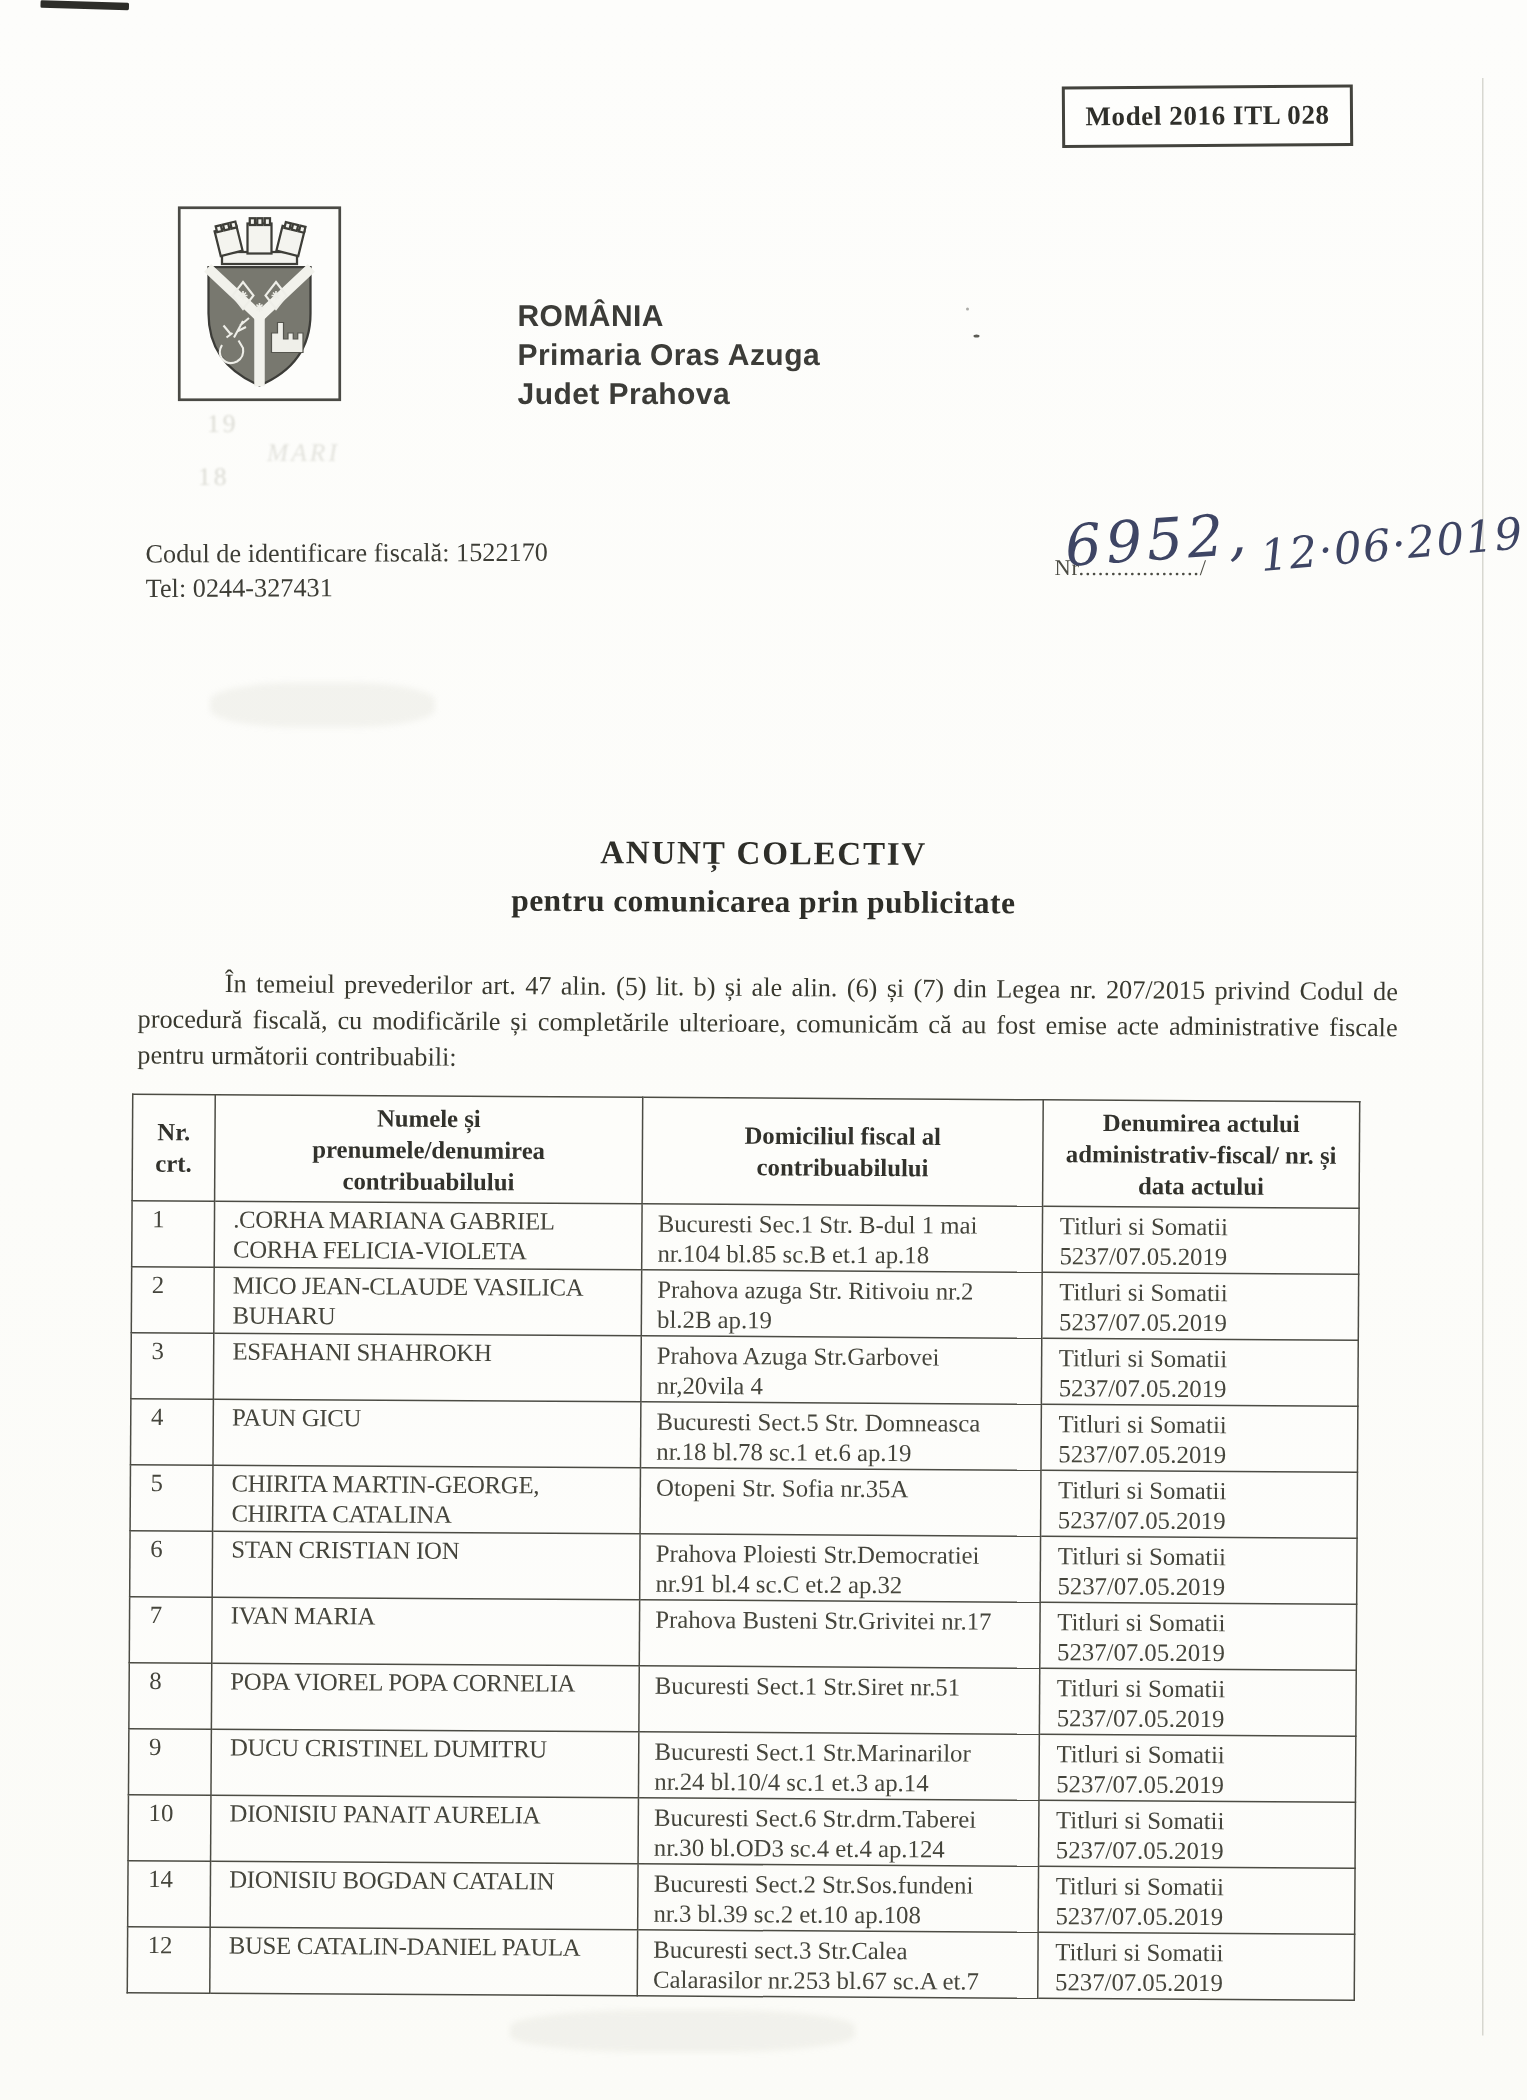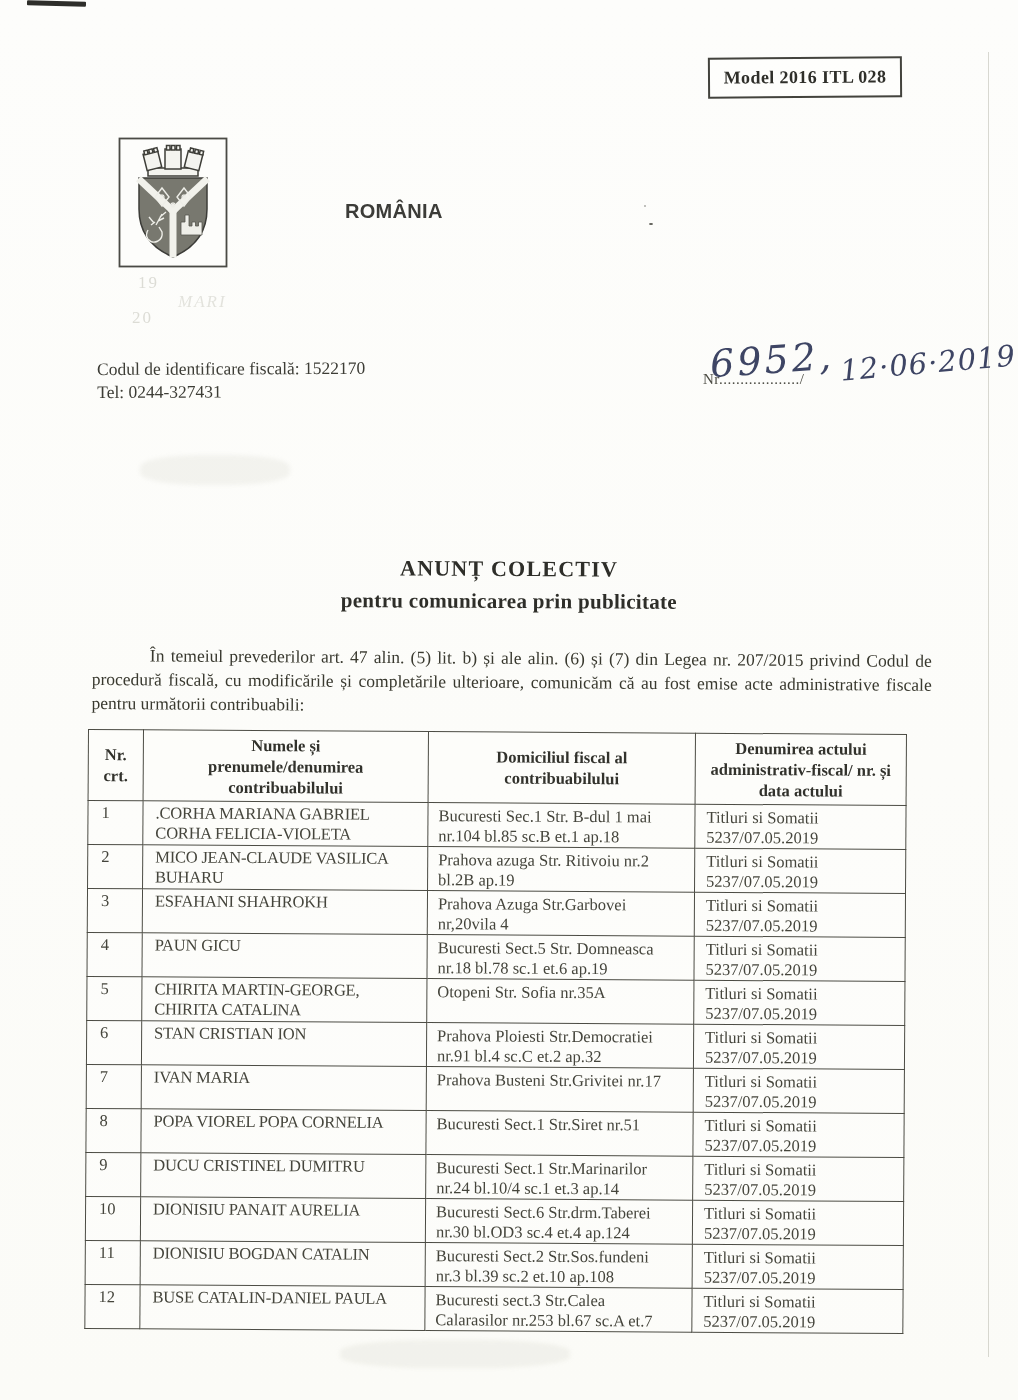--- a/index.html
+++ b/index.html
@@ -68,21 +68,21 @@
   td.c-act{padding:3px 4px 0 11px;}
 </style>
 </head>
 <body>
 
 <div class="page">
 
   <div class="corner-mark"></div>
   <div class="page-edge"></div>
   <div class="ghost" style="left:138px;top:273px;">19</div>
-  <div class="ghost" style="left:132px;top:308px;">20</div>
+  <div class="ghost" style="left:132px;top:308px;">18</div>
   <div class="ghost" style="left:178px;top:292px;opacity:.8;font-style:italic;">MARI</div>
   <div class="smudge" style="left:140px;top:455px;width:150px;height:30px;"></div>
   <div class="smudge" style="left:330px;top:1460px;width:0;height:0;"></div>
   <div class="smudge" style="left:340px;top:1340px;width:230px;height:28px;"></div>
   <div class="speck" style="left:649px;top:223px;width:4px;height:2px;"></div>
   <div class="speck" style="left:644px;top:205px;width:2px;height:2px;opacity:.5;"></div>
 
   <div class="model-box">
     <span>Model 2016 ITL 028</span>
   </div>
@@ -131,20 +131,22 @@
     <g stroke="#eeeee8" stroke-width="1.4" fill="none">
       <path d="M30,93 q-3,5 0,9 q4,5 10,2 q5,-3 4,-9 l-3,-5"></path>
       <path d="M38,88 L44,77 M40,84 L46,81 M42,80 L48,75 M36,86 L31,80 M37,85 L33,88"></path>
     </g>
 
     <path d="M63,98 V85 h4 v-7 h4 v11 h3 v-4 h3.5 v4 h3 v-4 h3.5 v13 Z" fill="#efefe9" stroke="#55554e" stroke-width="0.8"></path>
   </svg>
 
   <div class="header-text">
     <div>ROMÂNIA</div>
+    <div>Primaria Oras Azuga</div>
+    <div>Judet Prahova</div>
   </div>
 
   <div class="contact">
     <div>Codul de identificare fiscală: 1522170</div>
     <div>Tel:  0244-327431</div>
   </div>
 
   <div class="reg-label">Nr.................../</div>
   <div class="hw hw-number">6952,</div>
   <div class="hw hw-date">12·06·2019</div>
@@ -257,21 +259,21 @@
     <tr>
       <td class="c-nr">10</td>
       <td class="c-name">DIONISIU PANAIT AURELIA</td>
       <td class="c-dom">Bucuresti Sect.6 Str.drm.Taberei
 nr.30 bl.OD3 sc.4 et.4 ap.124</td>
       <td class="c-act">Titluri si Somatii
 5237/07.05.2019</td>
     </tr>
 
     <tr>
-      <td class="c-nr">11</td>
+      <td class="c-nr">14</td>
       <td class="c-name">DIONISIU BOGDAN CATALIN</td>
       <td class="c-dom">Bucuresti Sect.2 Str.Sos.fundeni
 nr.3 bl.39 sc.2 et.10 ap.108</td>
       <td class="c-act">Titluri si Somatii
 5237/07.05.2019</td>
     </tr>
 
     <tr>
       <td class="c-nr">12</td>
       <td class="c-name">BUSE CATALIN-DANIEL PAULA</td>

